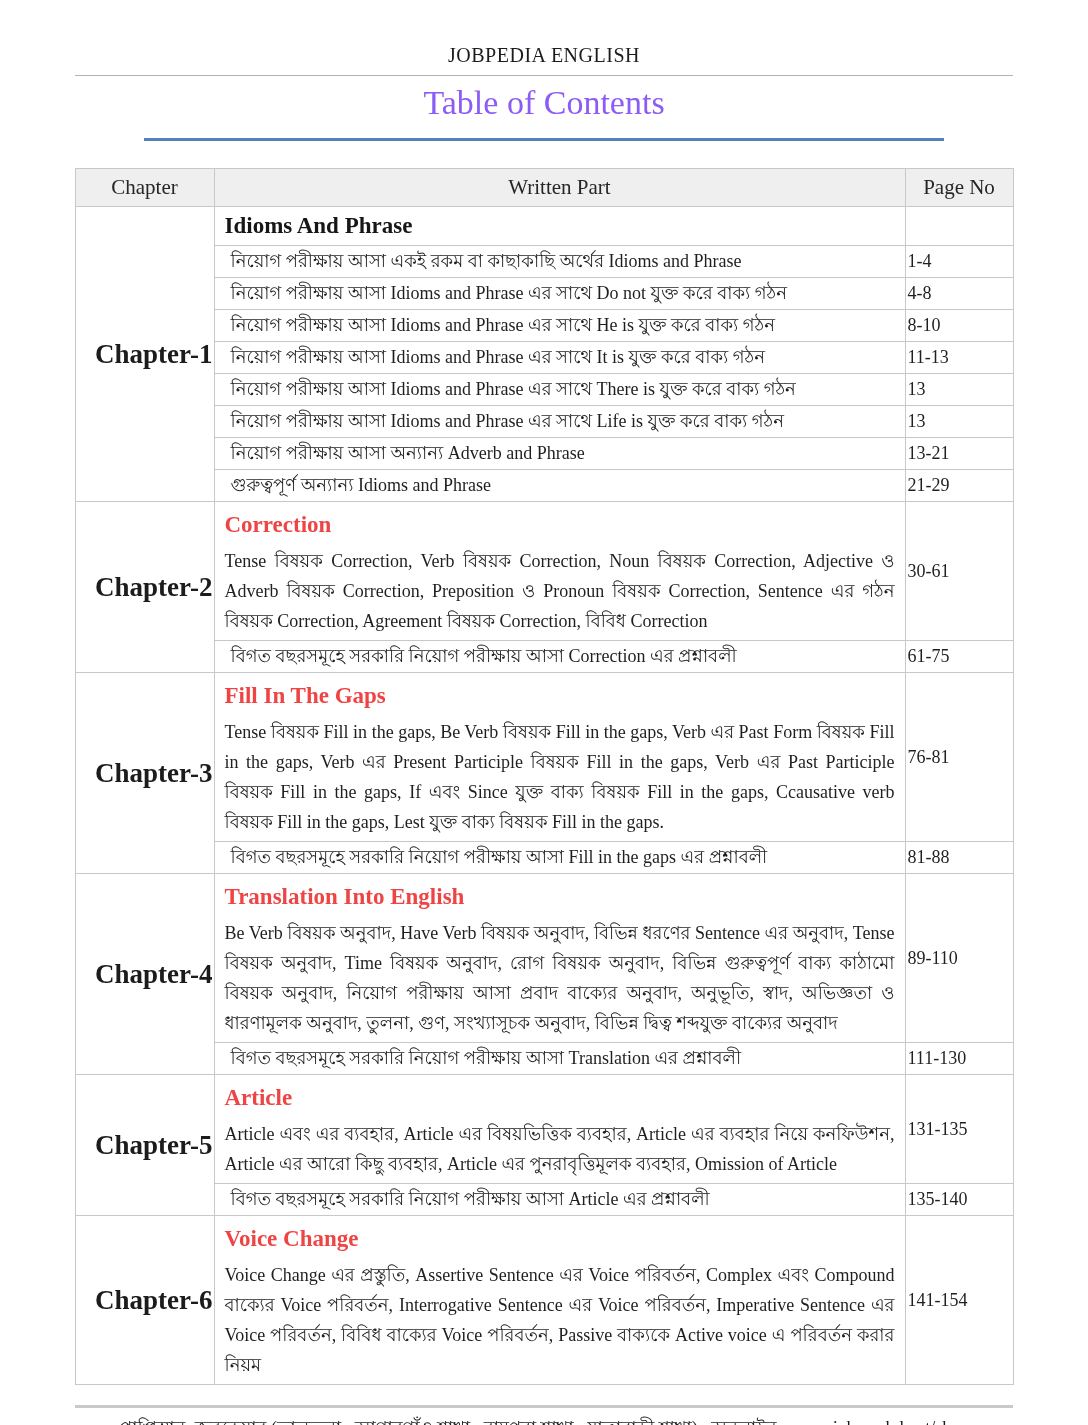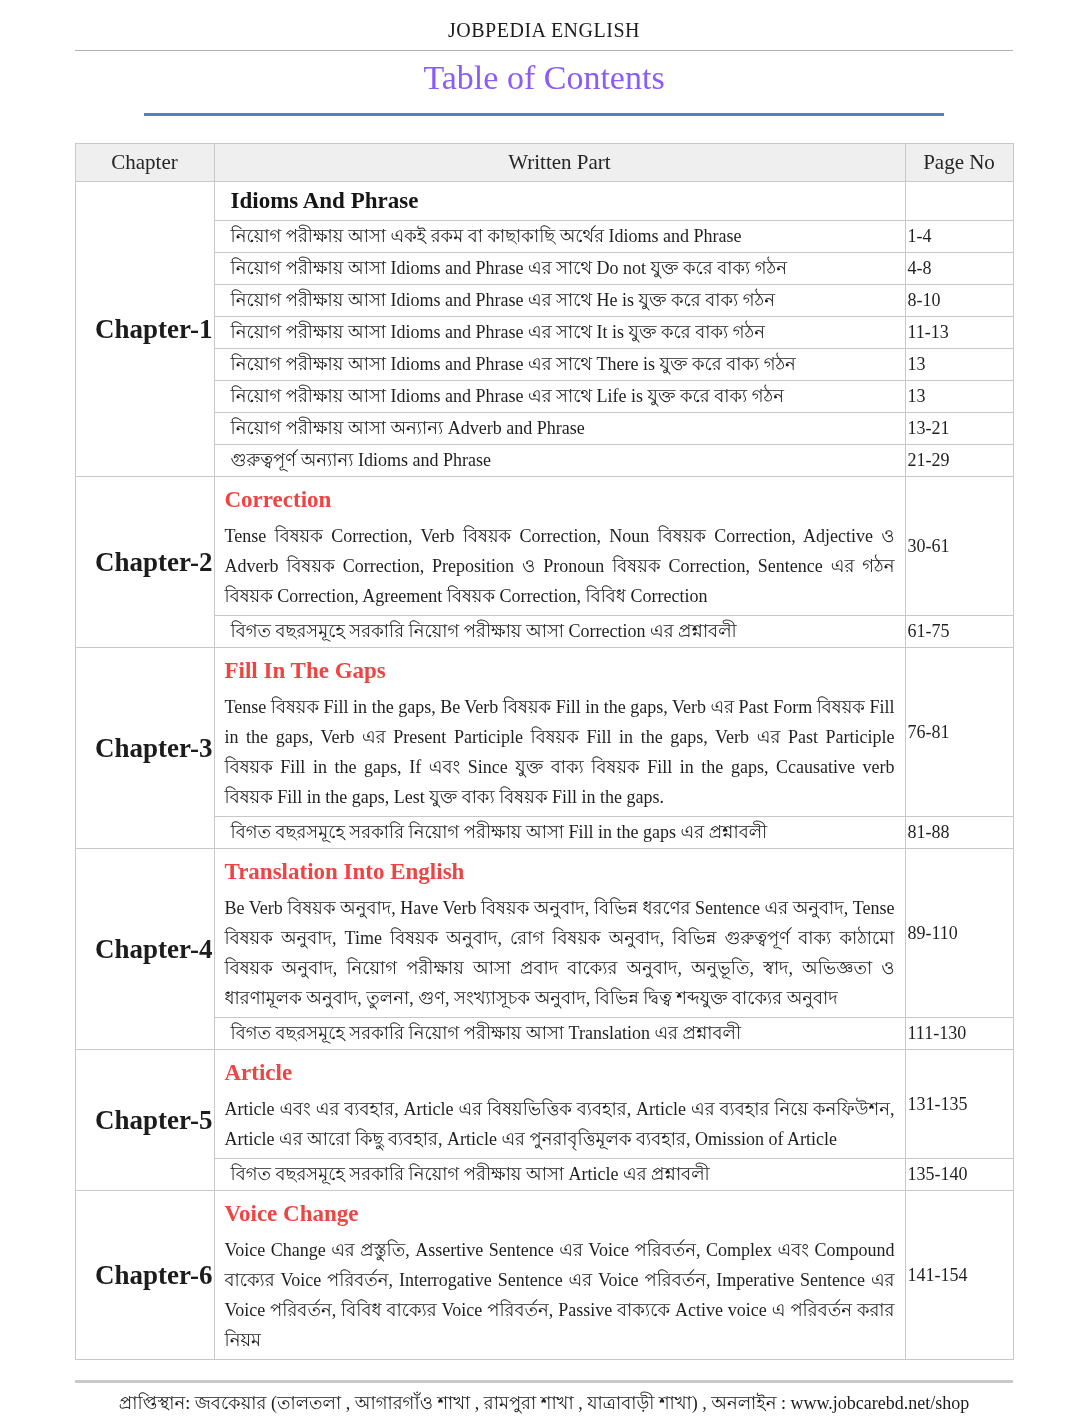--- a/index.html
+++ b/index.html
@@ -4,21 +4,21 @@
 <style>
   html,body{margin:0;padding:0;background:#ffffff;}
   body{
     width:1088px;
     font-family:"Liberation Serif","DejaVu Serif",serif;
     color:#1f1f1f;
     -webkit-font-smoothing:antialiased;
   }
   .page{width:1088px;min-height:1425px;position:relative;box-sizing:border-box;}
 
-  .doc-header{padding-top:19px;text-align:center;}
+  .doc-header{padding-top:44px;text-align:center;}
   .site-title{
     font-size:20px;
     letter-spacing:.5px;
     color:#1c1c1c;
   }
   .header-rule{
     margin:8px 75px 0 75px;
     border:none;
     border-top:1px solid #b3b3b3;
     height:0;
@@ -62,21 +62,21 @@
     text-align:right;
     vertical-align:middle;
     font-weight:bold;
     font-size:27px;
     color:#1c1c1c;
   }
   .written-cell{
     vertical-align:middle;
     padding:4px 10px;
   }
-  .section-title-cell{padding:5px 16px;margin-left:16px;}
+  .section-title-cell{padding:5px 10px;margin-left:16px;}
   .section-title{
     font-weight:bold;
     font-size:23px;
     line-height:28px;
     color:#161616;
   }
   .topic-cell{
     font-size:18px;
     line-height:23px;
     padding:4px 16px;

